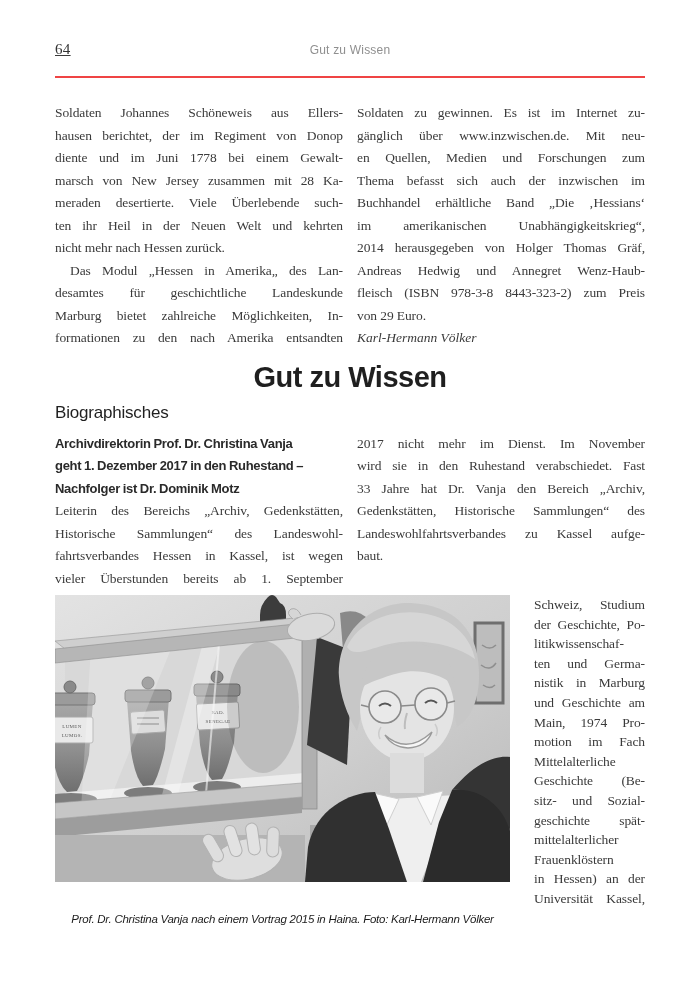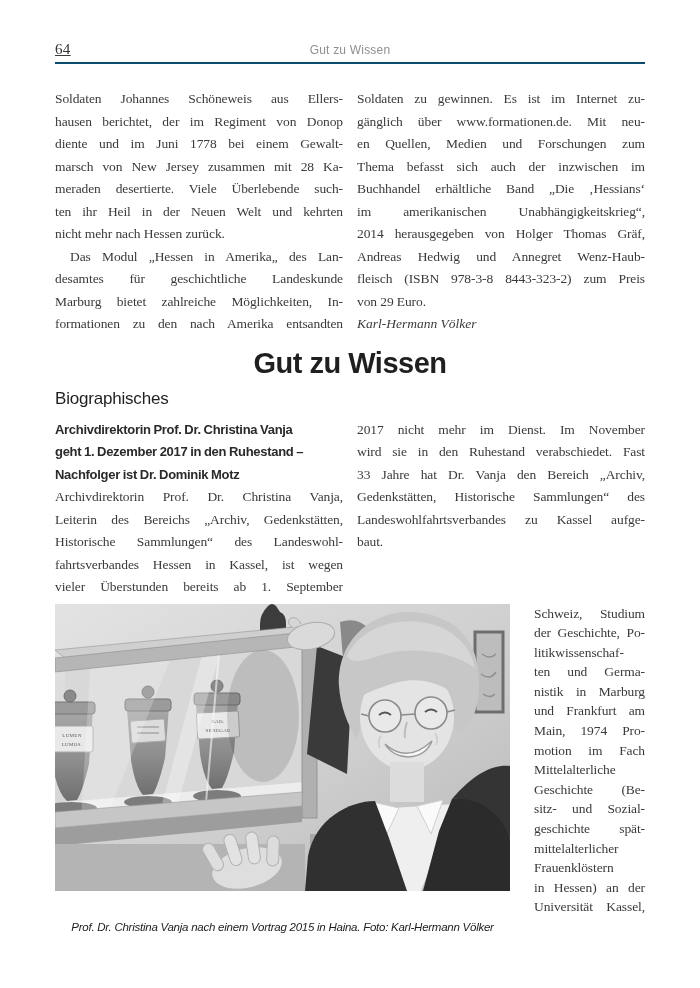--- a/index.html
+++ b/index.html
@@ -7,22 +7,22 @@
     width: 700px; height: 988px; overflow: hidden;
     font-family: "Liberation Serif", serif;
     color: #3a3a3a;
     -webkit-font-smoothing: antialiased;
   }
   .page { width: 590px; margin: 0 auto; padding-top: 40px; position: relative; }
 
   
   .runhead {
     position: relative;
-    border-bottom: 2px solid #0c4a6e;
-    padding-bottom: 3px;
+    border-bottom: 2px solid #ef4444;
+    padding-bottom: 17px;
     height: 19px;
     text-decoration: underline;
   }
   .pagenum { font-size: 15px; color: #333; letter-spacing: 0.3px; }
   .runtitle {
     position: absolute; left: 0; right: 0; top: 3px;
     text-align: center;
     font-family: "Liberation Sans", sans-serif;
     font-size: 12px; color: #8f8f8f; letter-spacing: 0.2px;
   }
@@ -114,21 +114,21 @@
       <div class="indent-first keep-just">
           <div class="ln">Das Modul „Hessen in Amerika„ des Lan-</div>
           <div class="ln">desamtes für geschichtliche Landeskunde</div>
           <div class="ln">Marburg bietet zahlreiche Möglichkeiten, In-</div>
           <div class="ln ln-last">formationen zu den nach Amerika entsandten</div>
         </div>
     </div>
     <div class="col">
       <div>
           <div class="ln">Soldaten zu gewinnen. Es ist im Internet zu-</div>
-          <div class="ln">gänglich über www.formationen.de. Mit neu-</div>
+          <div class="ln">gänglich über www.inzwischen.de. Mit neu-</div>
           <div class="ln">en Quellen, Medien und Forschungen zum</div>
           <div class="ln">Thema befasst sich auch der inzwischen im</div>
           <div class="ln">Buchhandel erhältliche Band „Die ‚Hessians‘</div>
           <div class="ln">im amerikanischen Unabhängigkeitskrieg“,</div>
           <div class="ln">2014 herausgegeben von Holger Thomas Gräf,</div>
           <div class="ln">Andreas Hedwig und Annegret Wenz-Haub-</div>
           <div class="ln">fleisch (ISBN 978-3-8 8443-323-2) zum Preis</div>
           <div class="ln ln-last">von 29 Euro.</div>
         </div>
       <div class="signature">Karl-Hermann Völker</div>
@@ -140,21 +140,20 @@
   <div class="sub-heading">Biographisches</div>
 
   <div class="cols article-cols">
     <div class="col">
       <div class="ttl">
           <div class="ln">Archivdirektorin Prof. Dr. Christina Vanja</div>
           <div class="ln">geht 1. Dezember 2017 in den Ruhestand –</div>
           <div class="ln ln-last">Nachfolger ist Dr. Dominik Motz</div>
         </div>
       <div class="keep-just">
-          <div class="ln">Archivdirektorin Prof. Dr. Christina Vanja,</div>
           <div class="ln">Leiterin des Bereichs „Archiv, Gedenkstätten,</div>
           <div class="ln">Historische Sammlungen“ des Landeswohl-</div>
           <div class="ln">fahrtsverbandes Hessen in Kassel, ist wegen</div>
           <div class="ln ln-last">vieler Überstunden bereits ab 1. September</div>
         </div>
     </div>
     <div class="col">
       <div>
           <div class="ln">2017 nicht mehr im Dienst. Im November</div>
           <div class="ln">wird sie in den Ruhestand verabschiedet. Fast</div>
@@ -302,21 +301,21 @@
         </g>
       </svg>
     </div>
 
     <div class="vita-col keep-just">
         <div class="ln">Schweiz, Studium</div>
         <div class="ln">der Geschichte, Po-</div>
         <div class="ln">litikwissenschaf-</div>
         <div class="ln">ten und Germa-</div>
         <div class="ln">nistik in Marburg</div>
-        <div class="ln">und Frankfurt am</div>
+        <div class="ln">und Geschichte am</div>
         <div class="ln">Main, 1974 Pro-</div>
         <div class="ln">motion im Fach</div>
         <div class="ln">Mittelalterliche</div>
         <div class="ln">Geschichte (Be-</div>
         <div class="ln">sitz- und Sozial-</div>
         <div class="ln">geschichte spät-</div>
         <div class="ln">mittelalterlicher</div>
         <div class="ln">Frauenklöstern</div>
         <div class="ln">in Hessen) an der</div>
         <div class="ln ln-last">Universität Kassel,</div>

